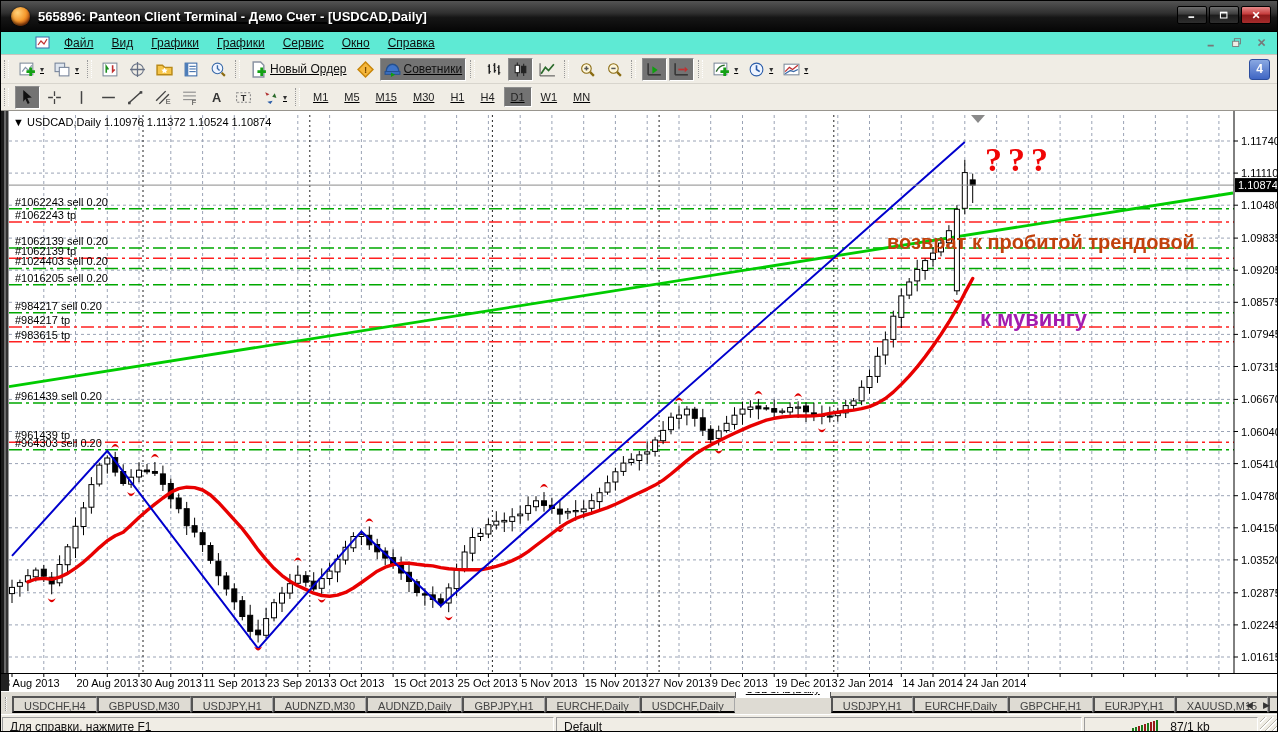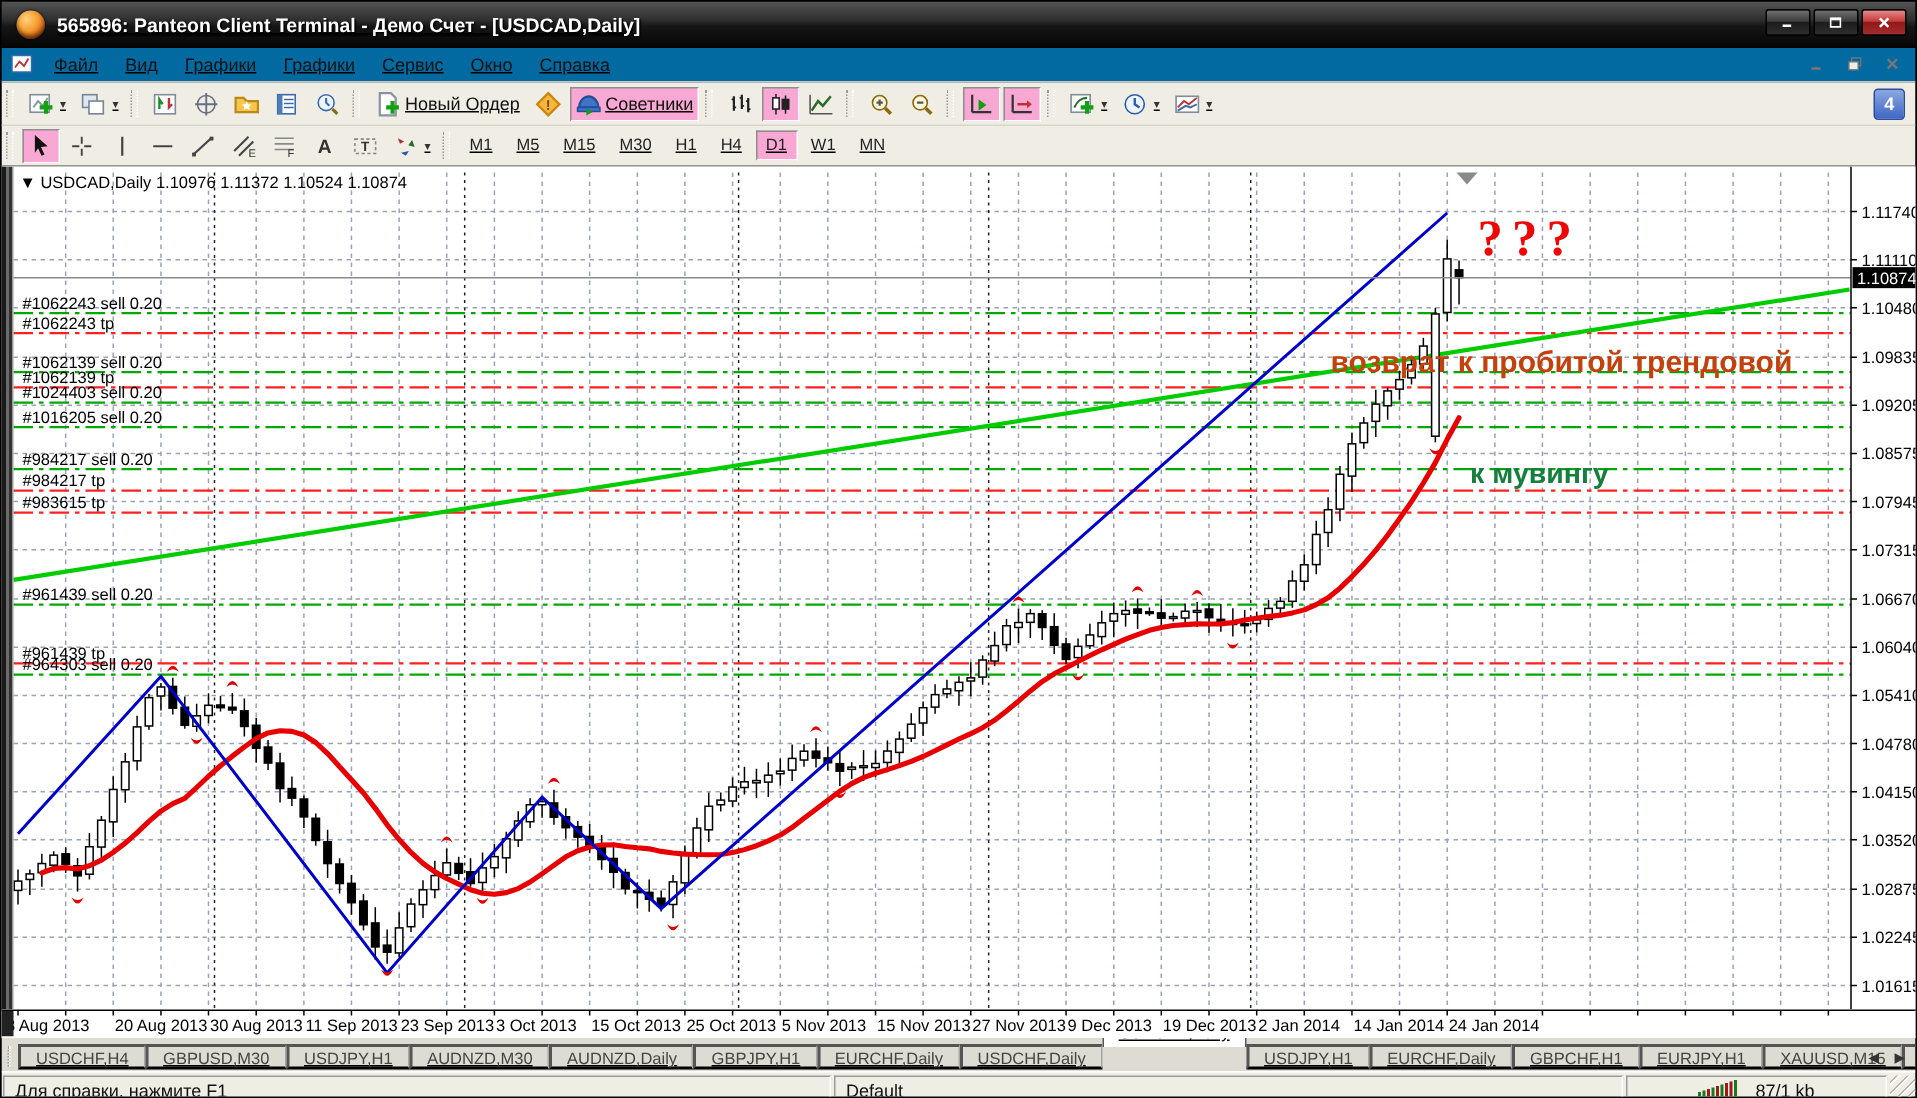--- a/index.html
+++ b/index.html
@@ -14,52 +14,52 @@
         background:radial-gradient(circle at 35% 30%,#ffd27a,#f59a2e 45%,#c45510 75%,#7a2e08);
         box-shadow:inset 0 -2px 3px rgba(0,0,0,.55),0 0 2px #000;}
   .title{color:#fff;font-size:13px;font-weight:bold;text-shadow:1px 1px 1px #000;}
   .winbtns{position:absolute;right:6px;top:5px;display:flex;gap:2px;}
   .wbtn{width:30px;height:18px;border:1px solid #000;border-radius:2px;padding:0;
         background:linear-gradient(#6f6f6f,#3c3c3c 45%,#1c1c1c 50%,#2e2e2e);
         display:flex;align-items:center;justify-content:center;}
   .wbtn.close{background:linear-gradient(#e68a8a,#c53a3a 45%,#8e1a1a 50%,#a52c2c);}
 
   
-  .menubar{height:22px;background:#0369a1;display:flex;align-items:center;
-           border-bottom:1px solid #c9c6be;position:relative;}
+  .menubar{height:22px;background:#5eead4;display:flex;align-items:center;
+           border-bottom:1px solid #c9c6be;position:relative;padding-left:28px;}
   .menu-chart-icon{margin:0 4px 0 6px;display:flex;}
   .menu-item{padding:0 9px;font-size:12px;color:#111;}
   .mdibtns{position:absolute;right:4px;top:2px;display:flex;gap:3px;}
   .mdibtn{width:22px;height:17px;background:transparent;border:none;display:flex;
           align-items:center;justify-content:center;padding:0;}
 
   
   .toolbar{background:#f0ede5;display:flex;align-items:center;}
   #toolbar-main{height:28px;border-bottom:1px solid #d8d5cd;position:relative;}
   #toolbar-draw{height:26px;border-bottom:1px solid #98958e;}
   .grip{width:3px;height:18px;margin:0 5px 0 3px;border-left:1px dotted #9a9a9a;border-right:1px dotted #fff;}
   .tbtn{display:flex;align-items:center;gap:3px;padding:2px 3px;margin:0 1px;
         border:1px solid transparent;background:transparent;font-family:inherit;}
-  .tbtn.pressed,.tfbtn.pressed{border:1px solid;border-color:#8e8e8e #fff #fff #8e8e8e;background:#f9a8d4;}
+  .tbtn.pressed,.tfbtn.pressed{border:1px solid;border-color:#8e8e8e #fff #fff #8e8e8e;background:#737373;}
   .tlab{font-size:12px;color:#111;white-space:nowrap;}
   .dd{font-size:8px;color:#333;margin-left:1px;}
   .tfbtn{min-width:27px;height:20px;border:1px solid transparent;font-size:11px;color:#222;
          background:transparent;font-family:inherit;margin:0 1px;}
   .notif{position:absolute;right:7px;top:4px;width:19px;height:19px;border:1px solid #2c4d9e;border-radius:3px;
          background:linear-gradient(#8aa8e2,#3f66c4);color:#fff;font-weight:bold;font-size:12px;
          text-align:center;line-height:19px;}
 
   
   .chart{position:relative;height:580px;background:#fff;}
   #plot-holder{position:absolute;left:0;top:0;}
   .sym-line{position:absolute;left:12px;top:5px;font-size:11px;color:#000;z-index:3;}
   .ann{position:absolute;font-weight:bold;z-index:4;white-space:nowrap;}
   .ann.qmarks{font-family:"Liberation Serif",serif;font-size:34px;color:#f00505;letter-spacing:6px;}
   .ann.note-main{font-size:20px;color:#c2410c;}
-  .ann.note-small{font-size:19px;color:#15803d;}
+  .ann.note-small{font-size:22px;color:#a21caf;}
   .date-axis{position:absolute;left:0;top:562px;width:1278px;height:18px;background:#fff;
              border-top:1px solid #000;z-index:2;}
   svg text{font-family:"Liberation Sans",sans-serif;}
 
   
   .tabsbar{height:22px;background:#dedbd3;display:flex;align-items:flex-end;position:relative;
            border-top:1px solid #fff;}
   .tabgrip{width:4px;height:14px;margin:0 5px 3px 4px;border-left:1px dotted #999;border-right:1px dotted #fff;}
   .tab{font-size:11px;color:#444;padding:0 10px;height:17px;line-height:17px;margin-bottom:1px;
        border-right:1px solid #a8a8a8;white-space:nowrap;background:transparent;}

